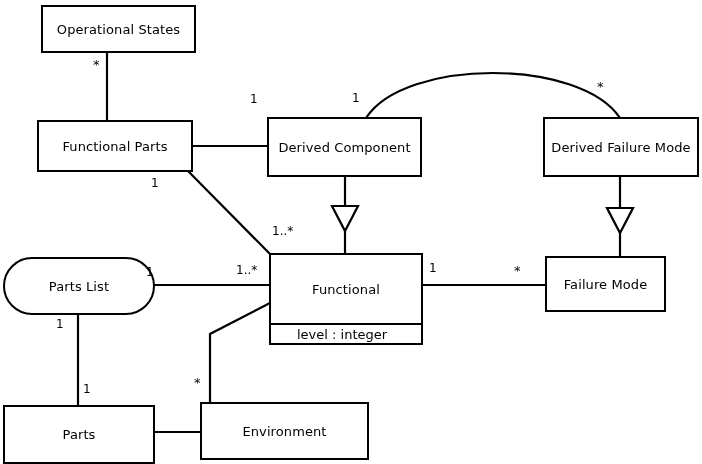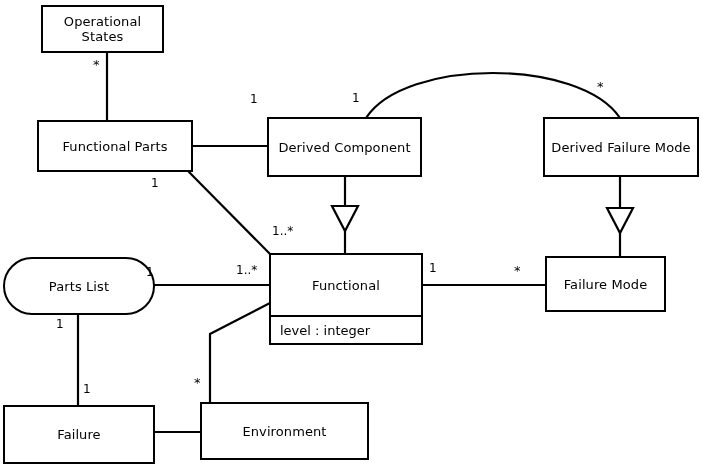--- a/index.html
+++ b/index.html
@@ -46,22 +46,22 @@
     letter-spacing: 0.1px;
   }
   .uml-attr-compartment {
     box-sizing: border-box;
     border-top: 2px solid #000000;
     background: #ffffff;
     display: flex;
     align-items: center;
     font-size: 13px;
     color: #000000;
-    padding-left: 9px;
-    height: 28px;
+    padding-left: 26px;
+    height: 20px;
   }
   .mult-label {
     position: absolute;
     font-size: 12px;
     color: #000000;
     white-space: nowrap;
     z-index: 6;
     line-height: 1;
   }
   .mult-label.star {
@@ -95,21 +95,21 @@
 
     <line x1="345" y1="177" x2="345" y2="206" stroke="#000000" stroke-width="2.2"></line>
     <polygon points="332,206 358,206 345,231" fill="#ffffff" stroke="#000000" stroke-width="2.2"></polygon>
     <line x1="345" y1="231" x2="345" y2="254" stroke="#000000" stroke-width="2.2"></line>
 
     <line x1="620" y1="177" x2="620" y2="208" stroke="#000000" stroke-width="2.2"></line>
     <polygon points="607,208 633,208 620,233" fill="#ffffff" stroke="#000000" stroke-width="2.2"></polygon>
     <line x1="620" y1="233" x2="620" y2="257" stroke="#000000" stroke-width="2.2"></line>
   </svg>
 
-  <div class="uml-class" style="left: 41px; top: 5px; width: 123px; height: 48px;">
+  <div class="uml-class" style="left: 41px; top: 5px; width: 155px; height: 48px;">
     <div class="uml-name-compartment">Operational States</div>
   </div>
 
   <div class="uml-class" style="left: 37px; top: 120px; width: 156px; height: 52px;">
     <div class="uml-name-compartment">Functional Parts</div>
   </div>
 
   <div class="uml-class" style="left: 267px; top: 117px; width: 155px; height: 60px;">
     <div class="uml-name-compartment">Derived Component</div>
   </div>
@@ -125,21 +125,21 @@
   <div class="uml-class" style="left: 269px; top: 253px; width: 154px; height: 92px;">
     <div class="uml-name-compartment">Functional</div>
     <div class="uml-attr-compartment">level : integer</div>
   </div>
 
   <div class="uml-class" style="left: 545px; top: 256px; width: 121px; height: 56px;">
     <div class="uml-name-compartment">Failure Mode</div>
   </div>
 
   <div class="uml-class" style="left: 3px; top: 405px; width: 152px; height: 59px;">
-    <div class="uml-name-compartment">Failure</div>
+    <div class="uml-name-compartment">Parts</div>
   </div>
 
   <div class="uml-class" style="left: 200px; top: 402px; width: 169px; height: 58px;">
     <div class="uml-name-compartment">Environment</div>
   </div>
 
   <span class="mult-label star" style="left: 93px; top: 58px;">*</span>
   <span class="mult-label" style="left: 250px; top: 93px;">1</span>
   <span class="mult-label" style="left: 352px; top: 92px;">1</span>
   <span class="mult-label star" style="left: 597px; top: 80px;">*</span>

